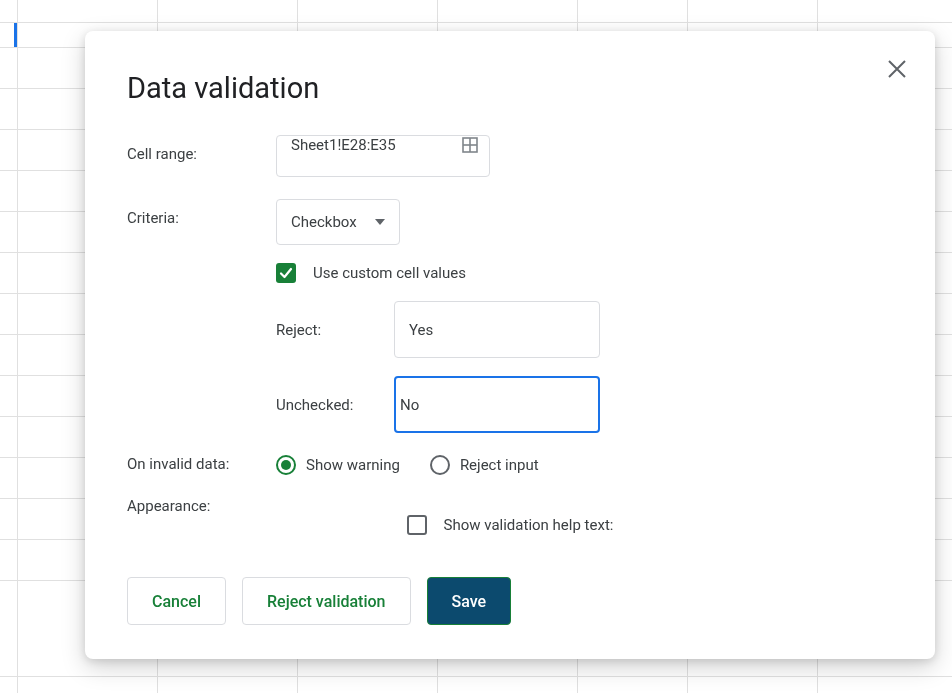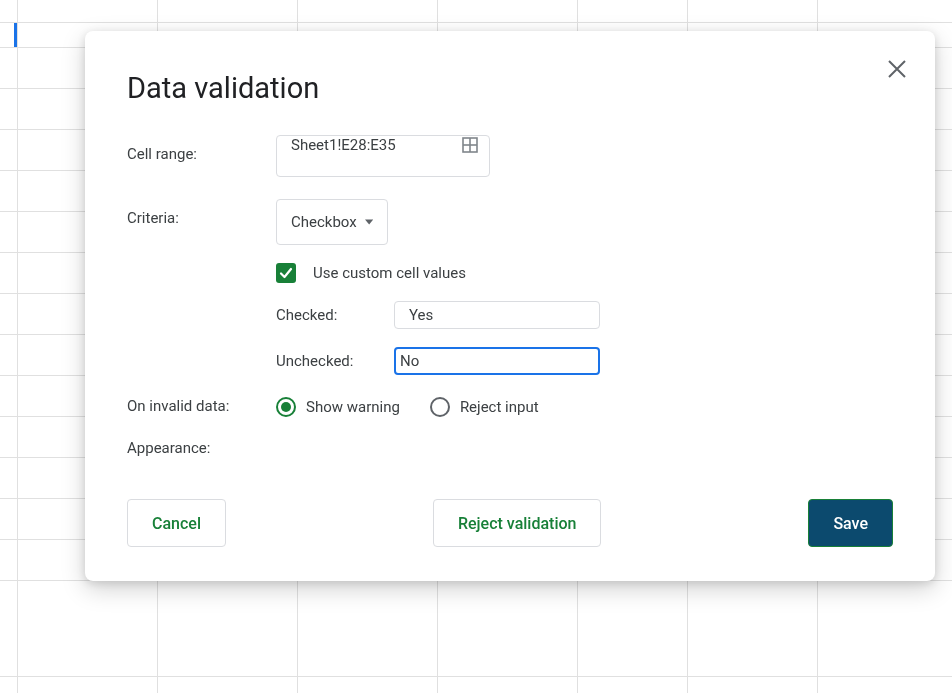--- a/index.html
+++ b/index.html
@@ -105,21 +105,21 @@
     .range-field .range-text { flex: 1; }
     .grid-icon { color: #80868b; }
     
     .criteria-select {
       display: inline-flex;
       align-items: center;
       border: 1px solid #dadce0;
       border-radius: 4px;
       height: 46px;
       padding: 0 14px;
-      width: 112px;
+      width: 124px;
       color: #3c4043;
       font-size: 15px;
       cursor: pointer;
       gap: 8px;
     }
     .criteria-select span { flex: 1; }
     .caret { color: #5f6368; }
     
     .chk-row {
       display: flex;
@@ -141,21 +141,21 @@
       color: #fff;
     }
     .chk.unchecked {
       border: 2px solid #5f6368;
       background: #fff;
     }
     .chk-label { font-size: 15px; color: #3c4043; }
     
     .txt-input {
       width: 206px;
-      height: 28px;
+      height: 57px;
       border: 1px solid #dadce0;
       border-radius: 4px;
       padding: 0 14px;
       font-size: 15px;
       font-family: inherit;
       color: #3c4043;
       outline: none;
     }
     .txt-input.focused {
       border: 2px solid #1a73e8;
@@ -194,21 +194,21 @@
     .radio.selected::after {
       content: "";
       width: 10px; height: 10px;
       border-radius: 50%;
       background: #188038;
     }
     .radio-label { font-size: 15px; color: #3c4043; }
     
     .btn-row {
       display: flex;
-      justify-content: space-between;
+      justify-content: flex-start;
       gap: 16px;
       margin-top: 42px;
     }
     .btn {
       height: 48px;
       border-radius: 4px;
       font-size: 16px;
       font-weight: 500;
       padding: 0 24px;
       display: inline-flex;
@@ -294,21 +294,21 @@
       <div class="chk-row">
         <div class="chk checked">
           <svg width="14" height="14" viewBox="0 0 14 14">
             <path d="M2 7.5 L5.5 11 L12 3" stroke="white" stroke-width="2.2" fill="none" stroke-linecap="round" stroke-linejoin="round"></path>
           </svg>
         </div>
         <span class="chk-label">Use custom cell values</span>
       </div>
 
       <div class="sub-row">
-        <span class="sub-label">Checked:</span>
+        <span class="sub-label">Reject:</span>
         <input class="txt-input" type="text" value="Yes" style="">
       </div>
 
       <div class="sub-row">
         <span class="sub-label">Unchecked:</span>
         <input class="txt-input focused" type="text" value="No" style="">
       </div>
     </div>
   </div>
 
@@ -321,20 +321,24 @@
       </div>
       <div class="radio-item">
         <span class="radio"></span>
         <span class="radio-label">Reject input</span>
       </div>
     </div>
   </div>
 
   <div class="row" style="margin-bottom:0;flex-direction:column;">
     <div class="label-col" style="padding-top:0;">Appearance:</div>
+    <div class="chk-row">
+      <div class="chk unchecked"></div>
+      <span class="chk-label">Show validation help text:</span>
+    </div>
   </div>
 
   <div class="btn-row">
     <button class="btn btn-outline">Cancel</button>
     <button class="btn btn-outline">Reject validation</button>
     <button class="btn btn-primary">Save</button>
   </div>
 </div>
 
 </body></html>

